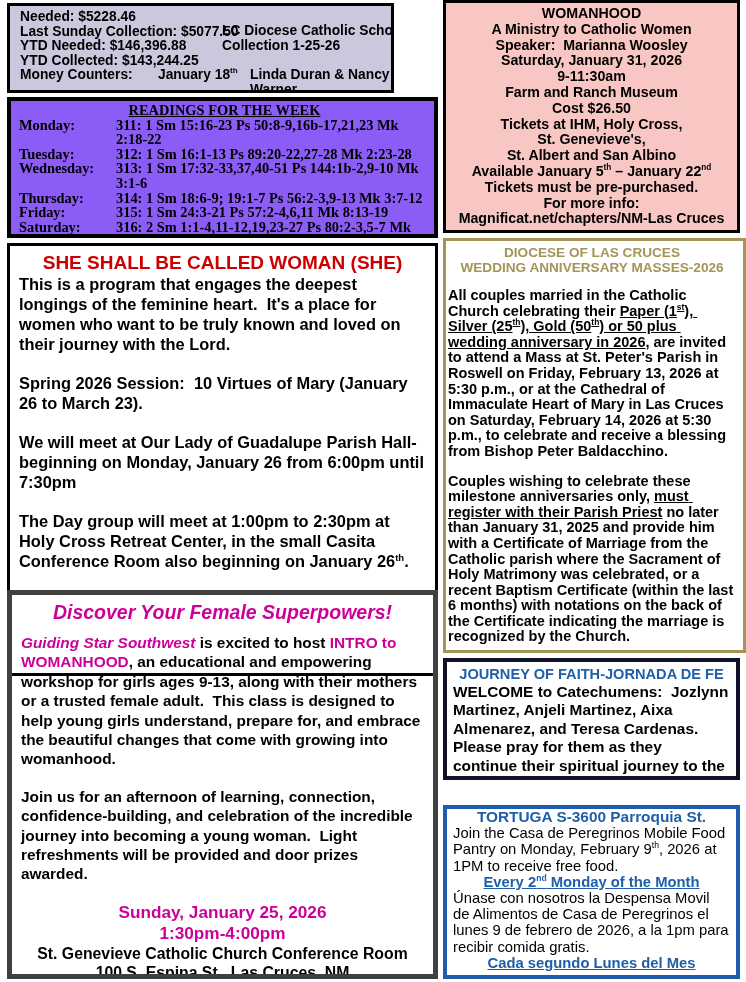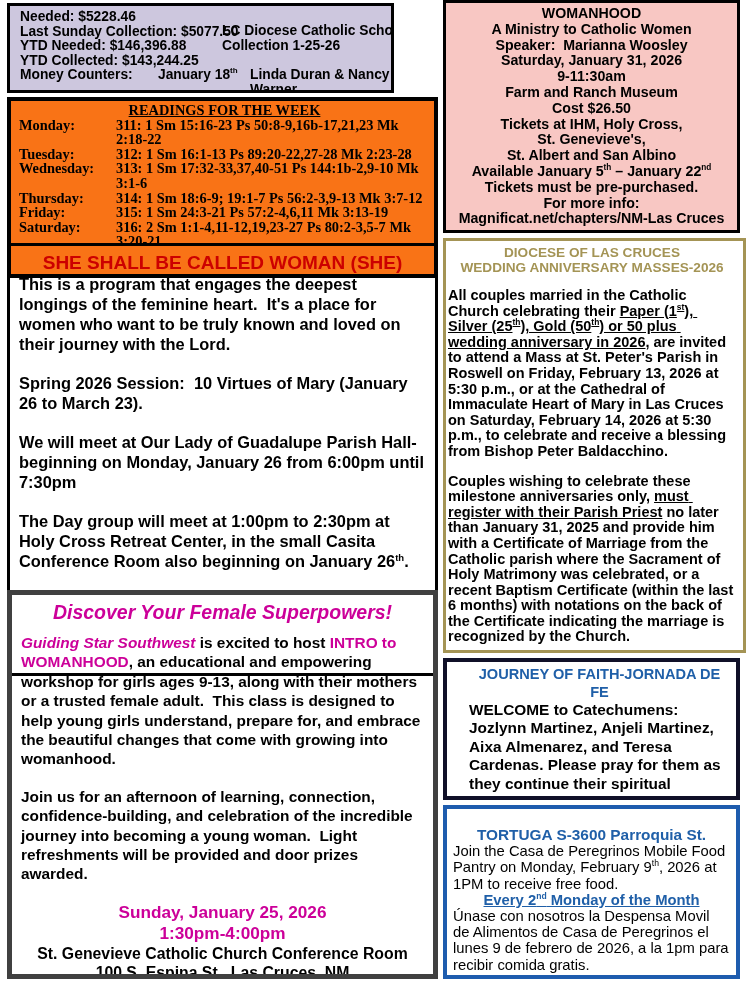--- a/index.html
+++ b/index.html
@@ -21,22 +21,22 @@
     background:#cdc7de;border:3px solid #000;
     font-weight:bold;font-size:13.8px;line-height:14.5px;
     padding:4px 0 0 10px;
   }
   .finance .note{position:absolute;left:212px;top:18px;width:195px;}
   .counters{display:grid;grid-template-columns:138px 92px auto;}
   .counters .cell{line-height:14.5px;}
 
   
   .readings{
-    left:7px;top:97px;width:431px;height:181px;
-    background:#f97316;border:4px solid #000;
+    left:7px;top:97px;width:431px;height:141px;
+    background:#8b5cf6;border:4px solid #000;
     font-family:"Liberation Serif", serif;font-weight:bold;
     font-size:14.4px;line-height:14.6px;padding:2px 4px 12px 8px;
   }
   .readings .rtitle{text-align:center;text-decoration:underline;}
   .rrow{display:grid;grid-template-columns:97px 1fr;}
 
   
   .she{
     left:7px;top:243px;width:431px;height:433px;
     border:3px solid #000;padding:5px 9px 0 9px;
@@ -68,31 +68,31 @@
   .anniv{
     left:443px;top:238px;width:303px;height:415px;
     border:3px solid #a49455;padding:4px 7px 0 2px;
     font-weight:bold;font-size:14.5px;line-height:15.6px;
   }
   .anniv .atitle{text-align:center;color:#a49455;font-size:13.6px;line-height:15px;margin-bottom:13px;}
   .anniv p{margin:0 0 14px 0;}
 
   
   .journey{
-    left:443px;top:658px;width:297px;height:142px;
-    border:4px solid #101028;padding:3px 6px 0 22px;
+    left:443px;top:658px;width:297px;height:122px;
+    border:4px solid #101028;padding:3px 6px 0 6px;
     font-weight:bold;
   }
   .journey .jtitle{text-align:center;color:#1f5fa8;font-size:14.6px;line-height:18px;}
   .journey .jbody{font-size:15.4px;line-height:18.4px;}
 
   
   .tortuga{
     left:443px;top:805px;width:297px;height:174px;
-    border:4px solid #1e5cae;padding:18px 6px 0 6px;
+    border:4px solid #1e5cae;padding:0 6px 0 6px;
     font-size:14.8px;line-height:16.2px;
   }
   .tortuga .ttitle{text-align:center;color:#1f5fa8;font-weight:bold;font-size:15.4px;}
   .tortuga .tlink{text-align:center;color:#1f5fa8;font-weight:bold;text-decoration:underline;}
 </style>
 </head>
 <body>
 
 <div class="box finance">
   <div class="txt">Needed: $5228.46</div>
@@ -124,21 +124,21 @@
   <div class="rrow">
     <span class="txt">Wednesday:</span>
     <span class="txt">313: 1 Sm 17:32-33,37,40-51 Ps 144:1b-2,9-10 Mk 3:1-6</span>
   </div>
   <div class="rrow">
     <span class="txt">Thursday:</span>
     <span class="txt">314: 1 Sm 18:6-9; 19:1-7 Ps 56:2-3,9-13 Mk 3:7-12</span>
   </div>
   <div class="rrow">
     <span class="txt">Friday:</span>
-    <span class="txt">315: 1 Sm 24:3-21 Ps 57:2-4,6,11 Mk 3:13-19</span>
+    <span class="txt">315: 1 Sm 24:3-21 Ps 57:2-4,6,11 Mk 8:13-19</span>
   </div>
   <div class="rrow">
     <span class="txt">Saturday:</span>
     <span class="txt">316: 2 Sm 1:1-4,11-12,19,23-27 Ps 80:2-3,5-7 Mk 3:20-21</span>
   </div>
 
 </div>
 
 <div class="box she">
   <div class="stitle">SHE SHALL BE CALLED WOMAN (SHE)</div>

